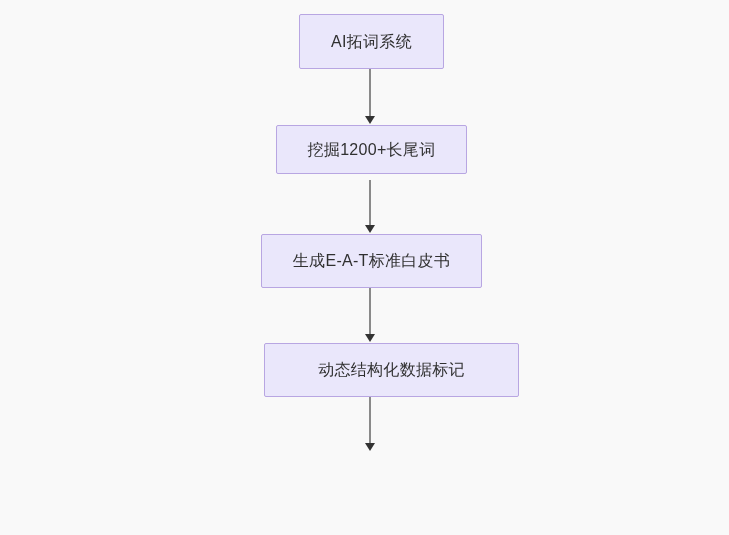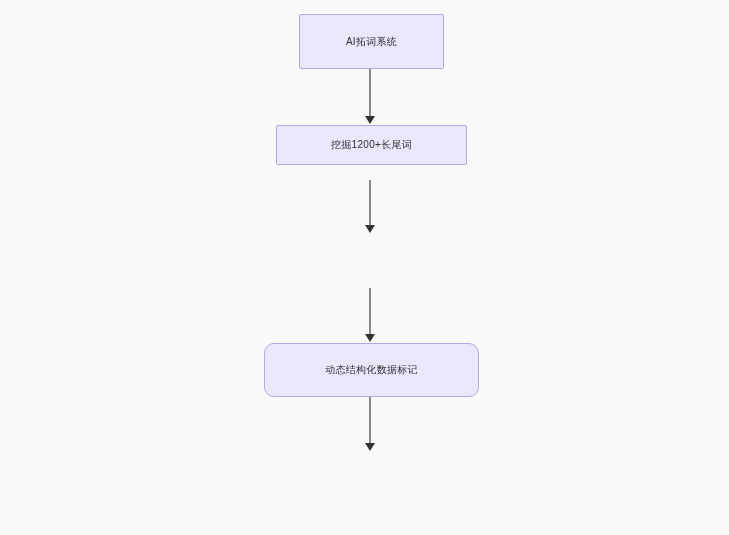--- a/index.html
+++ b/index.html
@@ -21,21 +21,21 @@
   .flow-node {
     position: absolute;
     box-sizing: border-box;
     background: #eae7fb;
     border: 1.6px solid #b8a6e2;
     border-radius: 2px;
     display: flex;
     align-items: center;
     justify-content: center;
     color: #303030;
-    font-size: 10px;
+    font-size: 16px;
     line-height: 1.2;
     letter-spacing: 0.3px;
     white-space: nowrap;
   }
   .flow-node .node-label {
     display: block;
     text-align: center;
   }
   .flow-edge {
     position: absolute;
@@ -65,23 +65,26 @@
   <div class="flow-edge" style="left:369px; top:288px; height:47px;"></div>
   <div class="flow-arrowhead" style="left:364.5px; top:334px;"></div>
 
   <div class="flow-edge" style="left:369px; top:397px; height:47px;"></div>
   <div class="flow-arrowhead" style="left:364.5px; top:443px;"></div>
 
   <div class="flow-node" style="left:299px; top:14px; width:145px; height:55px;">
     <span class="node-label">AI拓词系统</span>
   </div>
 
-  <div class="flow-node" style="left:276px; top:125px; width:191px; height:40px;">
+  <div class="flow-node" style="left:276px; top:125px; width:191px; height:49px;">
     <span class="node-label">挖掘1200+长尾词</span>
   </div>
 
+  <div class="flow-node" style="left:261px; top:234px; width:221px; height:54px;">
+    <span class="node-label">生成E-A-T标准白皮书</span>
+  </div>
 
-  <div class="flow-node" style="left:264px; top:343px; width:215px; height:54px;border-radius:10px;">
+  <div class="flow-node" style="left:264px; top:343px; width:255px; height:54px;">
     <span class="node-label">动态结构化数据标记</span>
   </div>
 
 
 </div>
 
 </body></html>

